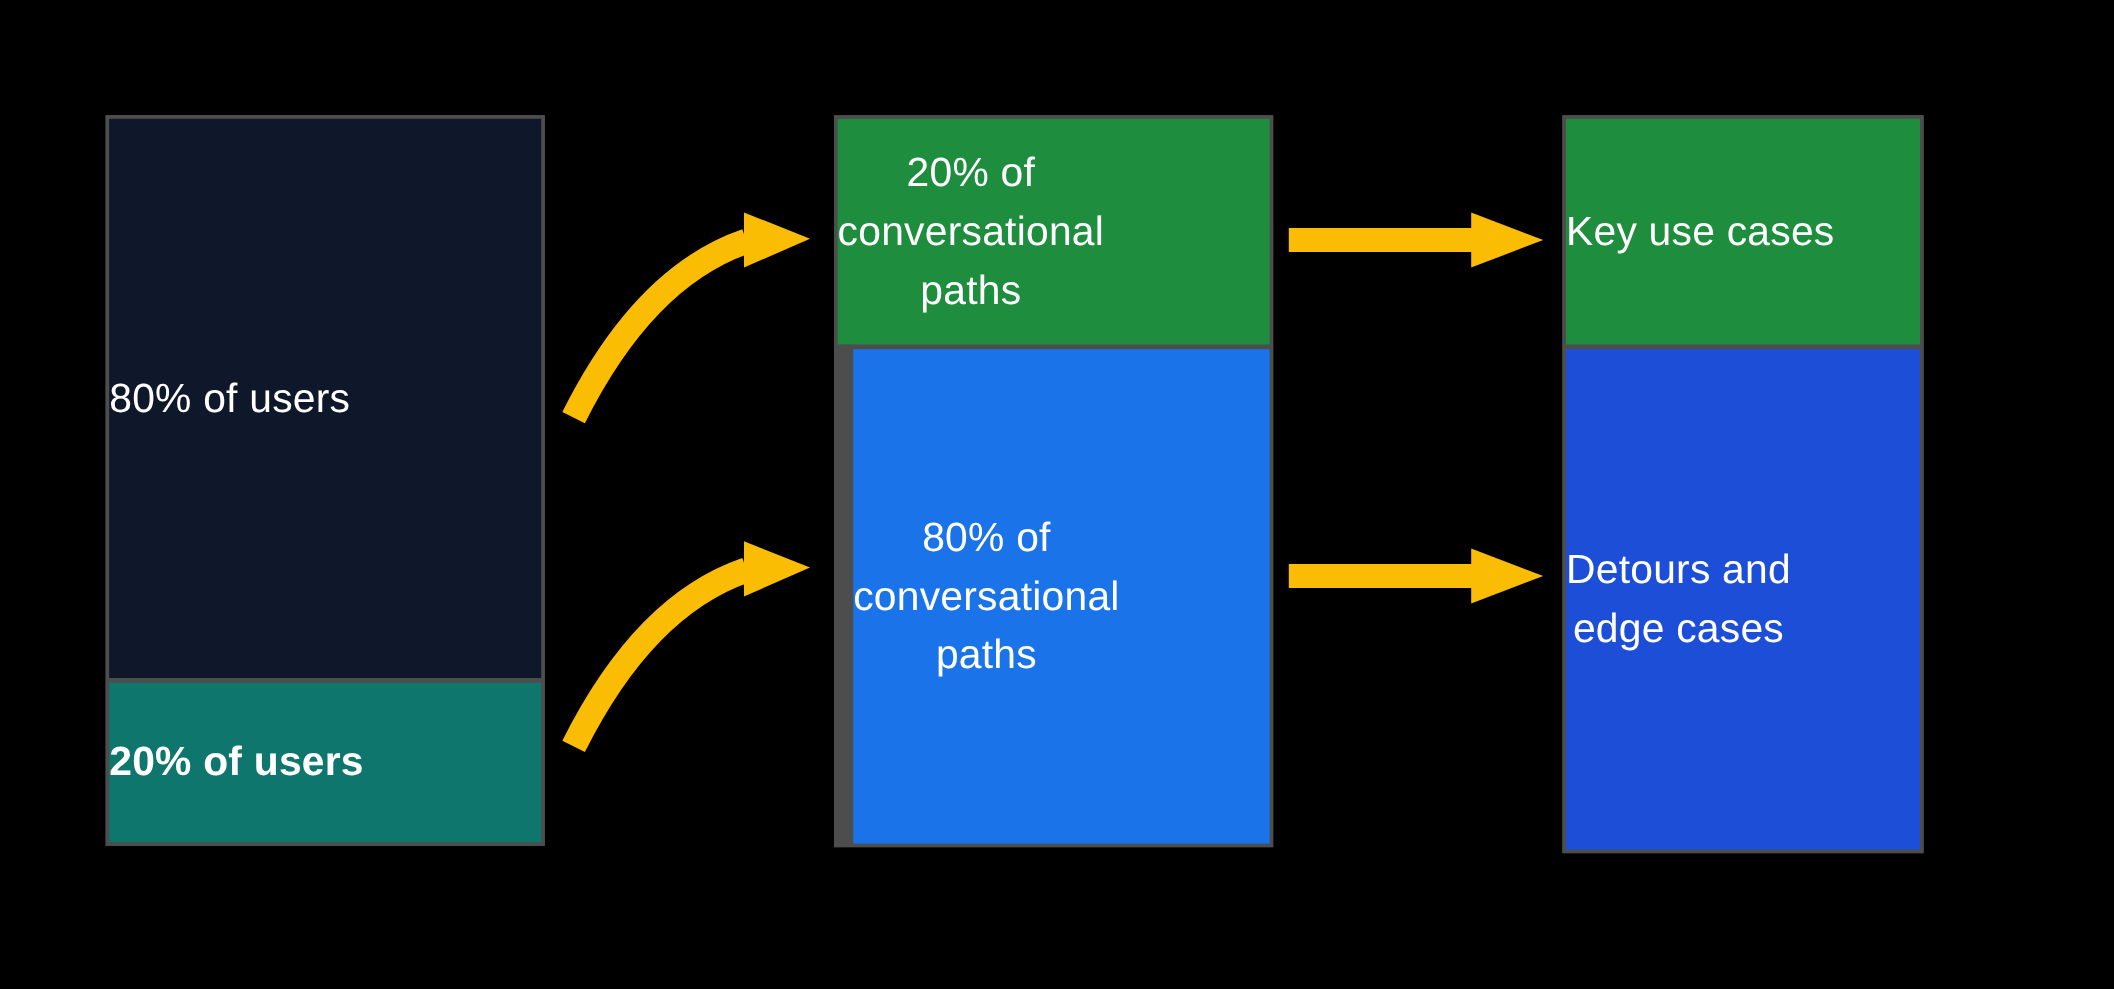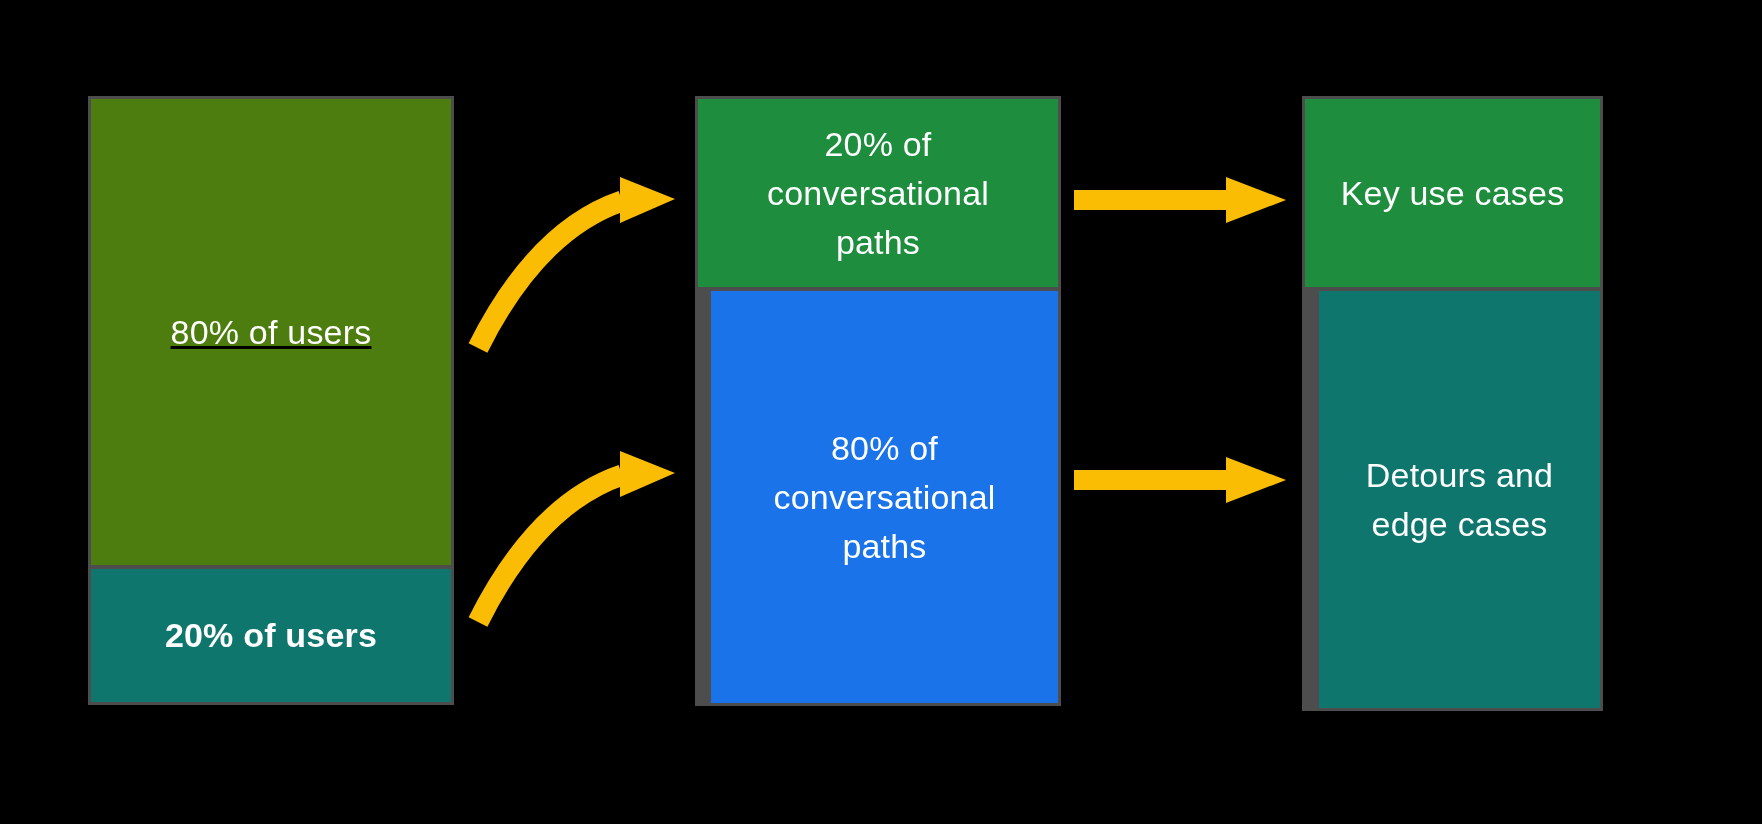--- a/index.html
+++ b/index.html
@@ -22,21 +22,21 @@
     box-sizing: border-box;
     border: 3px solid #4d4d4d;
     background: #4d4d4d; 
     gap: 4px;
   }
   .seg {
     flex-grow: 0;
     flex-shrink: 0;
     display: flex;
     align-items: center;
-    justify-content: center;
+    justify-content: flex-start;
   }
   .seg-label {
     color: #ffffff;
     font-size: 34px;
     line-height: 49px;
     text-align: center;
     white-space: pre-line;
     letter-spacing: 0.2px;
   }
   .arrow-layer {
@@ -47,21 +47,21 @@
     height: 824px;
     pointer-events: none;
   }
 </style>
 </head>
 <body>
 
 <div class="canvas">
 
   <div class="bar" style="left:88px; top:96px; width:366px; height:609px;">
-    <div class="seg" style="flex-basis: 466px; background-color: #4d7c0f; text-decoration: underline;">
+    <div class="seg" style="flex-basis: 466px; background-color: #0f172a;">
       <div class="seg-label">80% of users</div>
     </div>
     <div class="seg" style="flex-basis: 133px; background-color: #0f766e; font-weight: bold;">
       <div class="seg-label">20% of users</div>
     </div>
   </div>
 
   <div class="bar" style="left:695px; top:96px; width:366px; height:610px;">
     <div class="seg" style="flex-basis: 188px; background-color: rgb(30, 142, 62);">
       <div class="seg-label">20% of
@@ -72,21 +72,21 @@
       <div class="seg-label">80% of
 conversational
 paths</div>
     </div>
   </div>
 
   <div class="bar" style="left:1302px; top:96px; width:301px; height:615px;">
     <div class="seg" style="flex-basis: 188px; background-color: rgb(30, 142, 62);">
       <div class="seg-label">Key use cases</div>
     </div>
-    <div class="seg" style="flex-basis: 417px; background-color: #0f766e; margin-left: 14px;">
+    <div class="seg" style="flex-basis: 417px; background-color: #1d4ed8;">
       <div class="seg-label">Detours and
 edge cases</div>
     </div>
   </div>
 
   <svg class="arrow-layer" viewBox="0 0 1762 824" xmlns="http://www.w3.org/2000/svg">
 
     <g>
       <path d="M 478 348 Q 537 230 622 201" fill="none" stroke-width="21" stroke-linecap="butt" style="stroke: rgb(251, 188, 4);"></path>
       <polygon points="620,177 675,199 620,223" style="fill: rgb(251, 188, 4);"></polygon>

